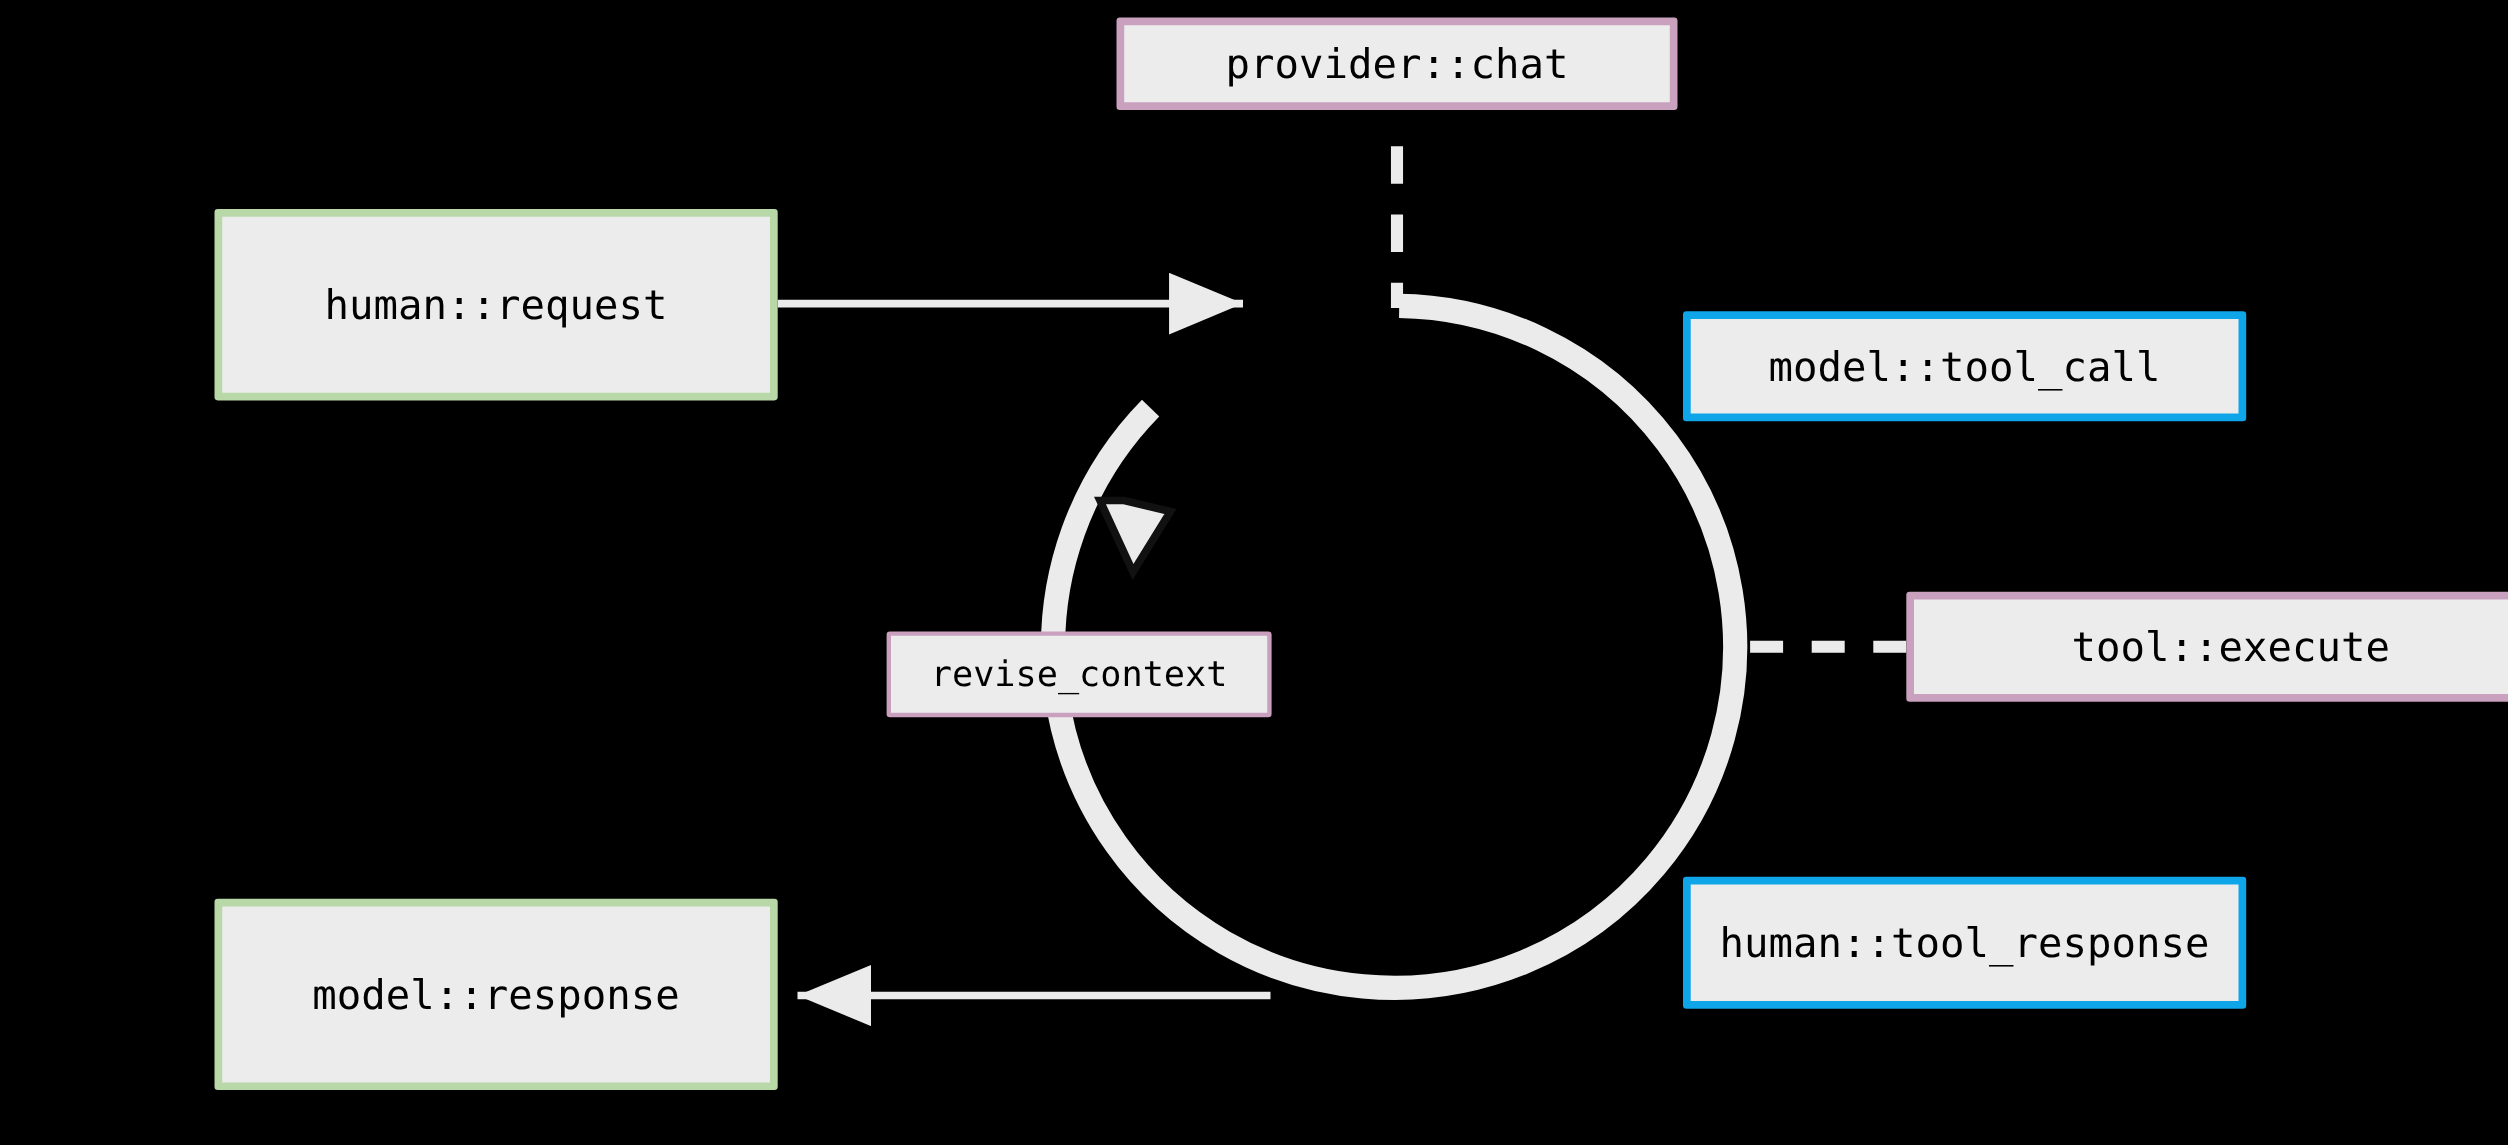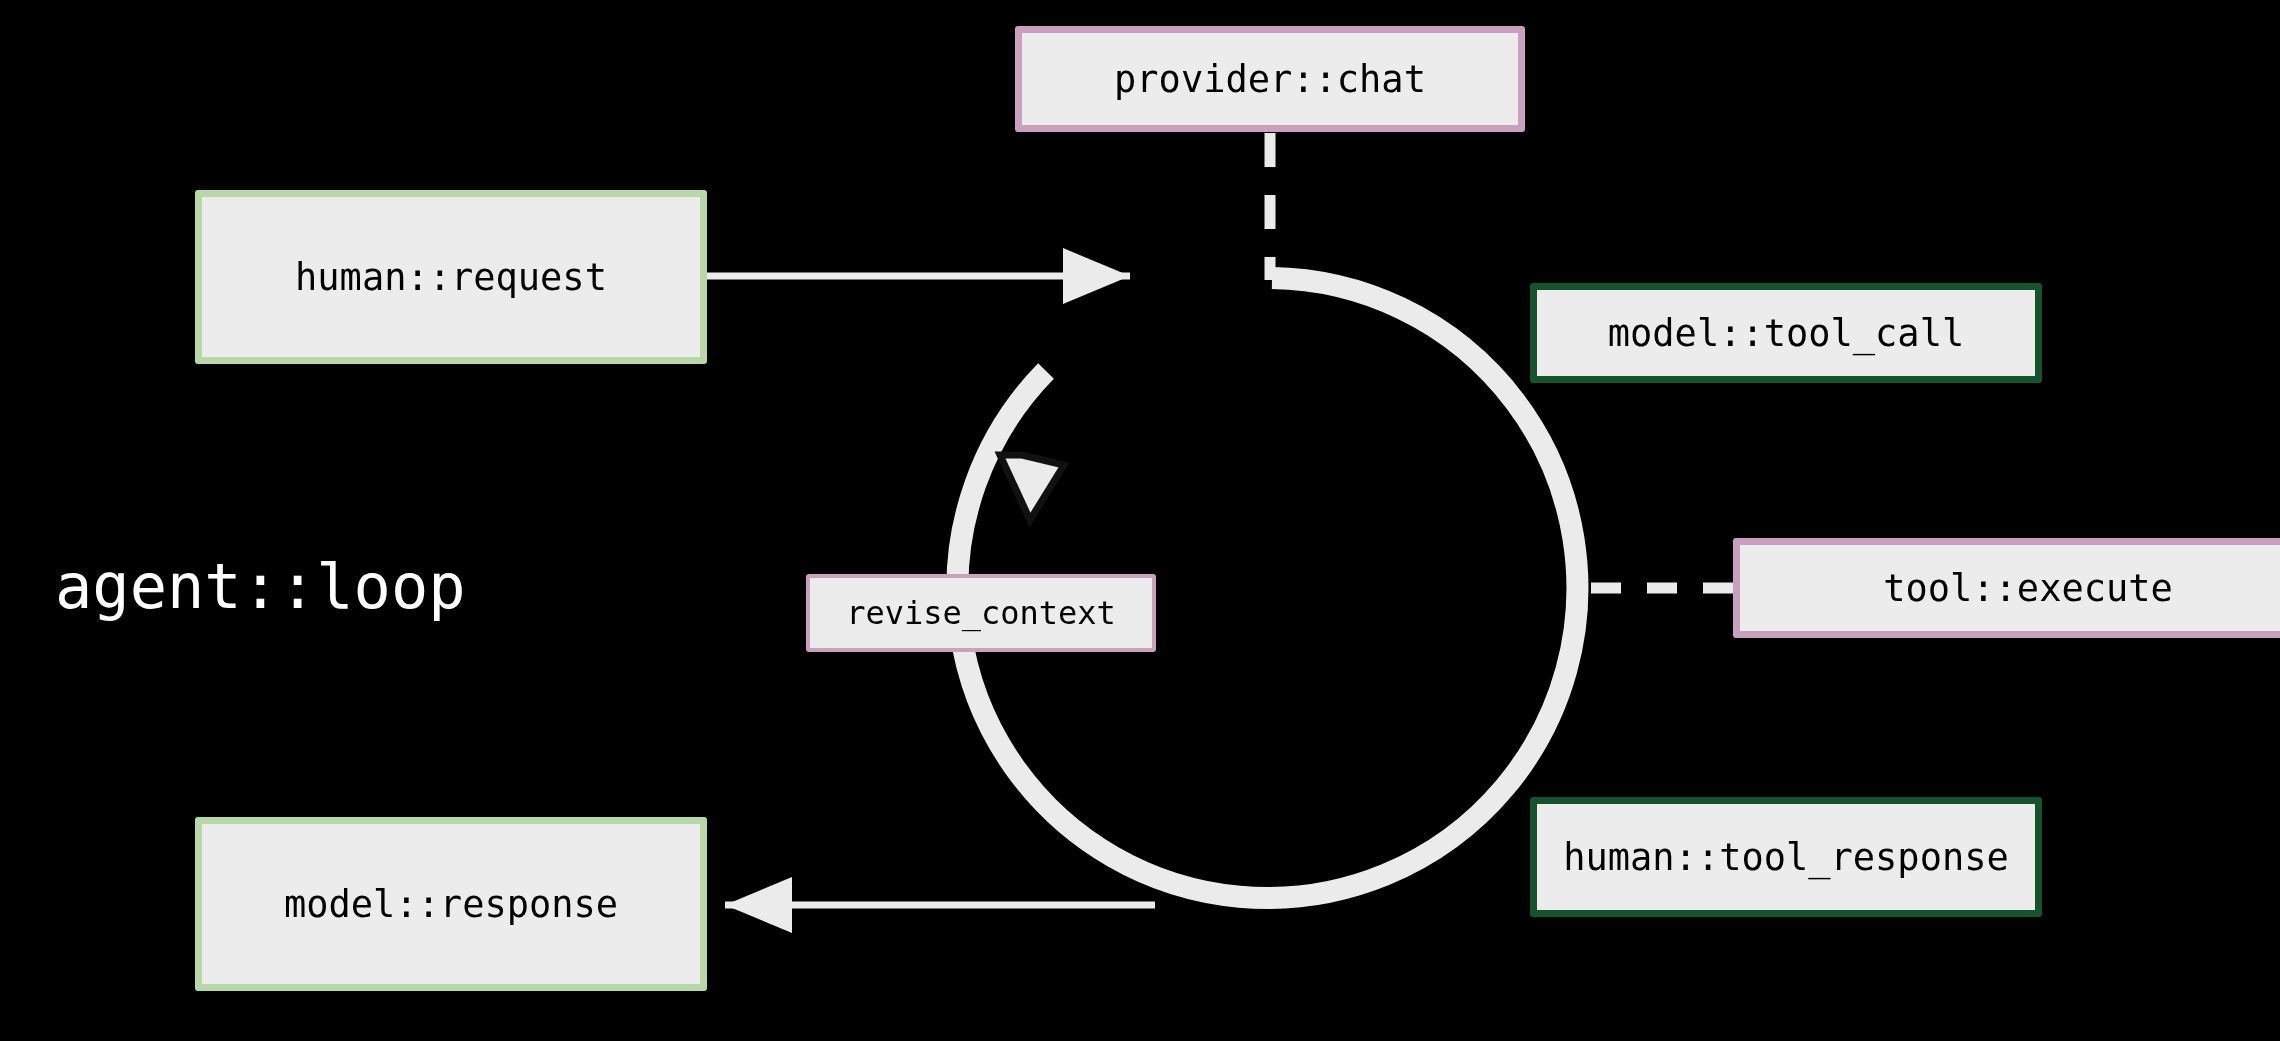--- a/index.html
+++ b/index.html
@@ -33,24 +33,24 @@
     border-radius: 3px;
   }
   .node .node-label {
     color: #000000;
     font-family: "DejaVu Sans Mono", "Liberation Mono", monospace;
     white-space: nowrap;
     letter-spacing: 0px;
   }
   .node.green  { border: 7px solid #b8d8a8; }
   .node.pink   { border: 7px solid #c9a0bd; }
-  .node.cyan   { border: 7px solid #14532d; text-align: center; }
+  .node.cyan   { border: 7px solid #0ea5e9; text-align: center; }
   .node.pink-thin { border: 4px solid #c9a0bd; }
 
-  #node-provider-chat    { left: 1015px; top: 26px;  width: 510px; height: 106px; text-align: center; }
+  #node-provider-chat    { left: 1015px; top: 16px;  width: 510px; height: 84px; text-align: center; }
   #node-provider-chat .node-label { font-size: 37px; }
 
   #node-human-request    { left: 195px;  top: 190px; width: 512px; height: 174px; }
   #node-human-request .node-label { font-size: 37px; }
 
   #node-model-tool-call  { left: 1530px; top: 283px; width: 512px; height: 100px; }
   #node-model-tool-call .node-label { font-size: 37px; }
 
   #node-tool-execute     { left: 1733px; top: 538px; width: 590px; height: 100px; }
   #node-tool-execute .node-label { font-size: 37px; }
@@ -97,21 +97,20 @@
 
     <line x1="707" y1="276" x2="1130" y2="276" stroke="#ebebeb" stroke-width="7" marker-end="url(#arrowTri)"></line>
 
     <line x1="1155" y1="905" x2="725" y2="905" stroke="#ebebeb" stroke-width="7" marker-end="url(#arrowTriL)"></line>
 
     <line x1="1270" y1="133" x2="1270" y2="280" stroke="#ebebeb" stroke-width="11" stroke-dasharray="34 28"></line>
 
     <line x1="1733" y1="588" x2="1578" y2="588" stroke="#ebebeb" stroke-width="11" stroke-dasharray="30 26"></line>
   </svg>
 
-  <div id="loop-title">agent::loop</div>
 
   <div class="node pink" id="node-provider-chat">
     <span class="node-label">provider::chat</span>
   </div>
 
   <div class="node green" id="node-human-request">
     <span class="node-label">human::request</span>
   </div>
 
   <div class="node cyan" id="node-model-tool-call">

